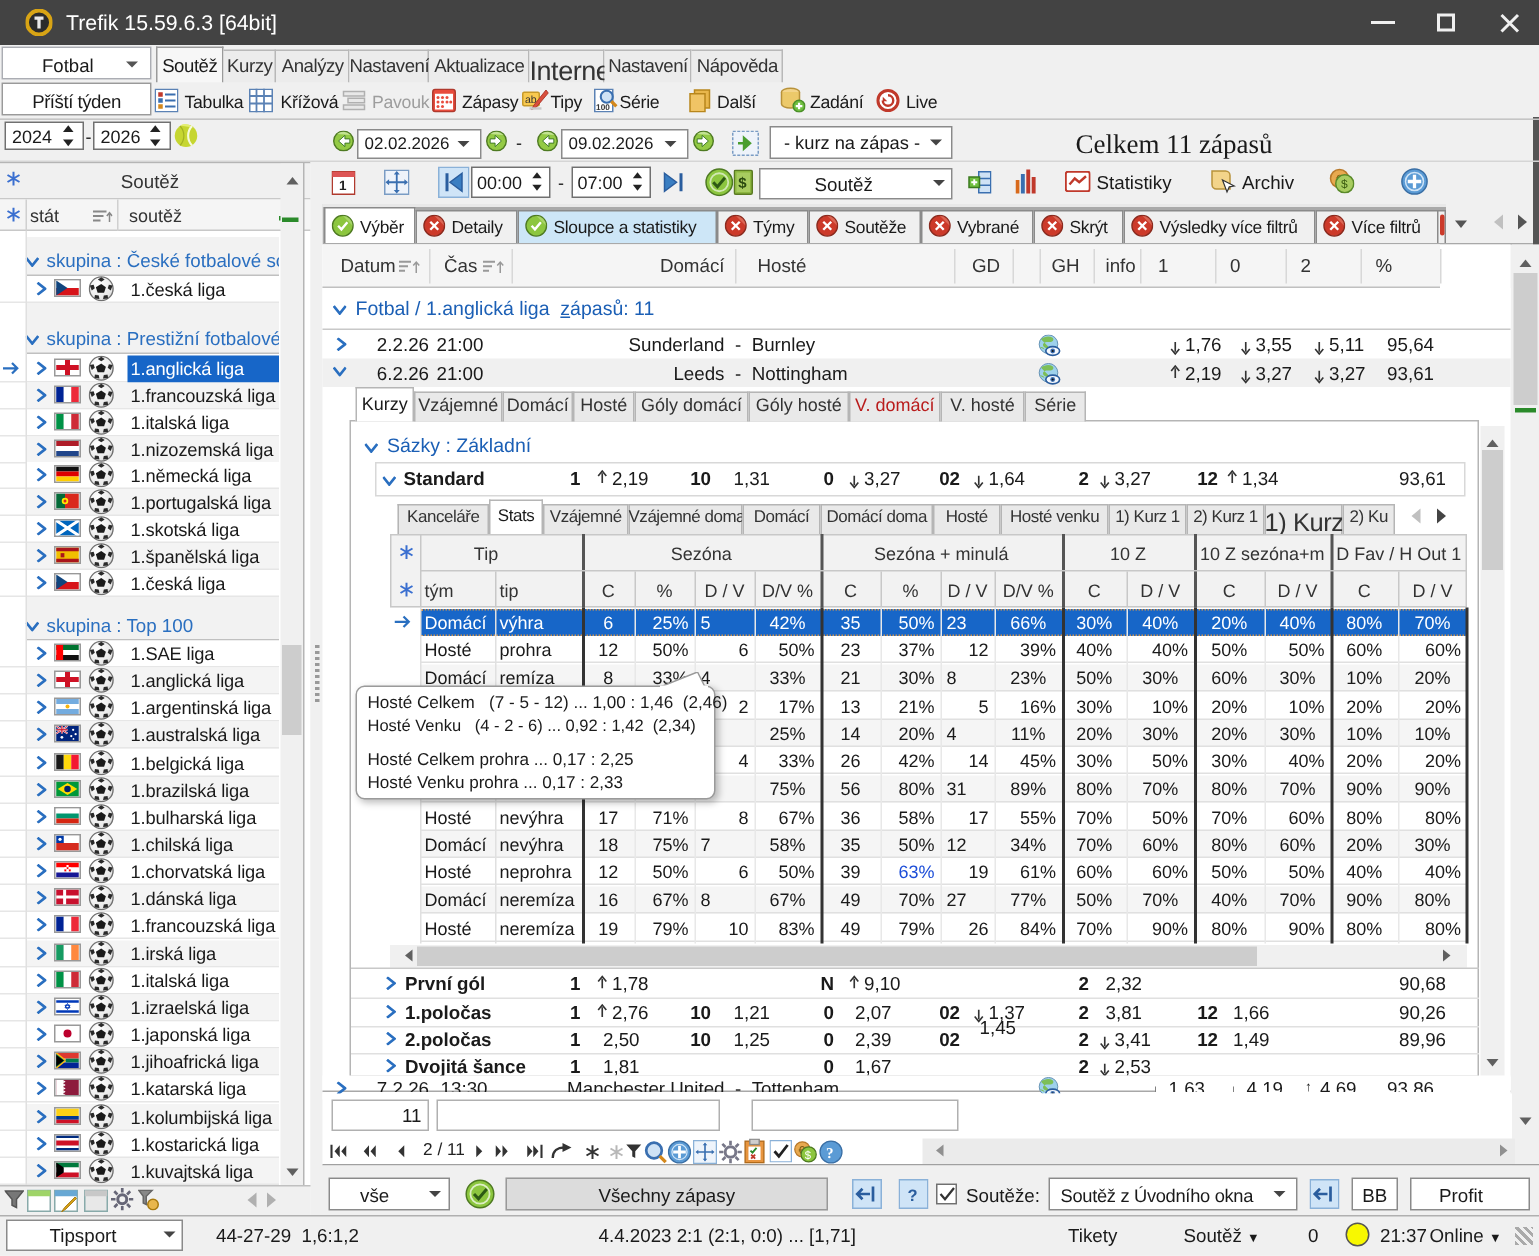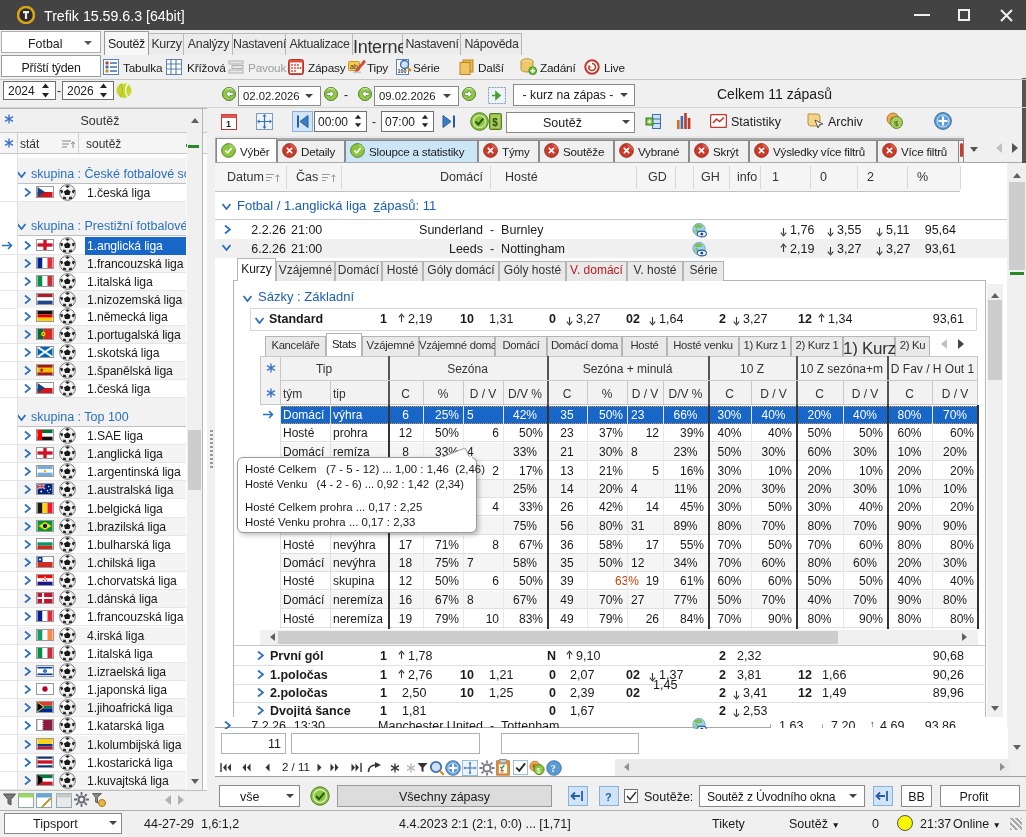--- a/index.html
+++ b/index.html
@@ -158,21 +158,21 @@
 <path d="M3 2.5A6.7 6.7 0 0 1 12.5 3.2" fill="#c8e69a" opacity="0.9"></path>
       <path d="M6.5 3.5L11 7.5l-4.5 4V9H3V6h3.5z" fill="#fff" stroke="#2d6a1e" stroke-width="0.6"></path>
     </svg>
 <svg class="a" style="left:488px;top:87px;" width="18" height="17" viewBox="0 0 18 17">
 <rect x="0.5" y="0.5" width="17" height="16" fill="#eef3fa" stroke="#7a9cc4" stroke-dasharray="2 1"></rect>
 <path d="M4 8.5h7M8 5l4 3.5L8 12z" stroke="#4a9e2f" stroke-width="1.6" fill="#4a9e2f"></path>
     </svg>
 <div class="a" style="left:513px;top:84px;width:122px;height:22px;background:#fff;border:1px solid #8a8a8a;"></div>
 <div class="a tc" style="left:513px;top:88px;width:110px;font-size:12.2px;">- kurz na zápas -</div>
 <div class="a" style="left:620px;top:93px;width:0;height:0;border:4px solid transparent;border-top:4px solid #444;"></div>
-<div class="a" style="left:717px;top:86px;font-size:14px;">Celkem 11 zápasů</div>
+<div class="a" style="left:717px;top:86px;font-size:18px;font-family:Liberation Serif, serif;">Celkem 11 zápasů</div>
 <div class="a" style="left:0;top:108px;width:1026px;height:28px;background:#f0f0f0;"></div>
 <svg class="a" style="left:221px;top:113px;" width="16" height="17" viewBox="0 0 16 17">
 <rect x="0.5" y="1.5" width="15" height="15" fill="#fff" stroke="#b03a2e"></rect>
 <rect x="0.5" y="1.5" width="15" height="3.5" fill="#d55"></rect>
 <text x="5" y="13.5" font-size="9" font-weight="bold" font-family="Liberation Sans" fill="#222">1</text>
     </svg>
 <svg class="a" style="left:256px;top:113px;" width="17" height="17" viewBox="0 0 17 17">
 <rect x="0.5" y="0.5" width="16" height="16" fill="#eef3fa" stroke="#7a9cc4"></rect>
 <path d="M8.5 2v13M2 8.5h13" stroke="#3a6fb0" stroke-width="1.2"></path>
 <path d="M8.5 1l2 2.4h-4zM8.5 16l2-2.4h-4zM1 8.5l2.4-2v4zM16 8.5l-2.4-2v4z" fill="#3a6fb0"></path>
@@ -1010,21 +1010,21 @@
         </radialGradient>
       </defs>
 <circle cx="8.5" cy="8.5" r="7.9" fill="url(#bg59627)" stroke="#707070" stroke-width="0.9"></circle>
 <path d="M8.5 5.3l3.1 2.2-1.2 3.6H6.1L4.9 7.5z" fill="#1a1a1a"></path>
 <path d="M8.5 0.9l2.3 1.5-2.3 1.5-2.3-1.5z" fill="#2a2a2a"></path>
 <path d="M0.9 6.3l2.5-.5.8 2.4-2 1.4z" fill="#2a2a2a"></path>
 <path d="M16.1 6.3l-2.5-.5-.8 2.4 2 1.4z" fill="#2a2a2a"></path>
 <path d="M3.9 15l.4-2.4 2.5.4.5 2.3z" fill="#2a2a2a"></path>
 <path d="M13.1 15l-.4-2.4-2.5.4-.5 2.3z" fill="#2a2a2a"></path>
     </svg>
-<div class="a" style="left:87px;top:629px;font-size:12.2px;letter-spacing:-0.1px;color:#1a1a1a;white-space:nowrap;">4.irská liga</div>
+<div class="a" style="left:87px;top:629px;font-size:12.2px;letter-spacing:-0.1px;color:#1a1a1a;white-space:nowrap;">1.irská liga</div>
 <div class="a" style="left:18px;top:645px;width:168px;height:18px;background:#fff;"></div>
 <div class="a" style="left:0;top:662px;width:186px;height:1px;background:#e6e6e6;"></div>
 <svg class="a" style="left:24px;top:649px;" width="7" height="9" viewBox="0 0 7 9">
       <path d="M1 0.5l5 4-5 4" stroke="#2a6fc0" stroke-width="1.8" fill="none"></path>
     </svg>
 <div class="a" style="left:36px;top:647px;">
       <svg width="18" height="12" viewBox="0 0 18 12" style="border:1px solid #999;">
         <rect width="6" height="12" fill="#009246"></rect>
         <rect x="6" width="6" height="12" fill="#fff"></rect>
         <rect x="12" width="6" height="12" fill="#ce2b37"></rect>
@@ -1653,27 +1653,27 @@
 <div class="a" style="left:631px;top:556px;color:#1a1a1a;">12</div>
 <div class="a tc" style="left:663px;top:556px;width:45px;color:#1a1a1a;">34%</div>
 <div class="a tc" style="left:708px;top:556px;width:43px;color:#1a1a1a;">70%</div>
 <div class="a tc" style="left:751px;top:556px;width:45px;color:#1a1a1a;">60%</div>
 <div class="a tc" style="left:796px;top:556px;width:47px;color:#1a1a1a;">80%</div>
 <div class="a tc" style="left:843px;top:556px;width:44px;color:#1a1a1a;">60%</div>
 <div class="a tc" style="left:887px;top:556px;width:45px;color:#1a1a1a;">20%</div>
 <div class="a tc" style="left:932px;top:556px;width:46px;color:#1a1a1a;">30%</div>
 <div class="a" style="left:280px;top:572px;width:698px;height:18px;background:#fff;border-bottom:1px solid #e0e0e0;"></div>
 <div class="a" style="left:283px;top:574px;color:#1a1a1a;">Hosté</div>
-<div class="a" style="left:333px;top:574px;color:#1a1a1a;">skupina</div>
+<div class="a" style="left:333px;top:574px;color:#1a1a1a;">neprohra</div>
 <div class="a tc" style="left:388px;top:574px;width:35px;color:#1a1a1a;">12</div>
 <div class="a tr" style="left:423px;top:574px;width:36px;color:#1a1a1a;">50%</div>
 <div class="a tr" style="left:463px;top:574px;width:36px;color:#1a1a1a;">6</div>
 <div class="a tr" style="left:503px;top:574px;width:40px;color:#1a1a1a;">50%</div>
 <div class="a tc" style="left:547px;top:574px;width:40px;color:#1a1a1a;">39</div>
-<div class="a tr" style="left:587px;top:574px;width:36px;color:#c2410c;margin-left:16px;">63%</div>
+<div class="a tr" style="left:587px;top:574px;width:36px;color:#1d4ed8;">63%</div>
 <div class="a tr" style="left:627px;top:574px;width:32px;color:#1a1a1a;">19</div>
 <div class="a tr" style="left:663px;top:574px;width:41px;color:#1a1a1a;">61%</div>
 <div class="a tc" style="left:708px;top:574px;width:43px;color:#1a1a1a;">60%</div>
 <div class="a tr" style="left:751px;top:574px;width:41px;color:#1a1a1a;">60%</div>
 <div class="a tc" style="left:796px;top:574px;width:47px;color:#1a1a1a;">50%</div>
 <div class="a tr" style="left:843px;top:574px;width:40px;color:#1a1a1a;">50%</div>
 <div class="a tc" style="left:887px;top:574px;width:45px;color:#1a1a1a;">40%</div>
 <div class="a tr" style="left:932px;top:574px;width:42px;color:#1a1a1a;">40%</div>
 <div class="a" style="left:280px;top:591px;width:698px;height:18px;background:#f5f5f5;border-bottom:1px solid #e0e0e0;"></div>
 <div class="a" style="left:283px;top:593px;color:#1a1a1a;">Domácí</div>
@@ -1842,21 +1842,21 @@
 <path d="M1.2 8.5c1.2-.5 2.8 0 3.2 1.5" fill="#7dbf57"></path>
 <ellipse cx="9.8" cy="11" rx="4.6" ry="2.9" fill="#f4f8fd" stroke="#2a5d9e" stroke-width="1.1"></ellipse>
 <circle cx="9.8" cy="11" r="1.6" fill="#3a6db0"></circle>
           <circle cx="9.8" cy="11" r="0.7" fill="#111"></circle>
         </svg>
       </div>
     </div>
 <div class="a" style="left:770px;top:718px;width:237px;height:10px;overflow:hidden;background:#fff;"></div>
 <div class="a" style="left:215px;top:718px;width:792px;height:10px;overflow:hidden;">
       <div style="position:absolute;left:564px;top:1px;font-size:12.5px;">1,63</div>
-      <div style="position:absolute;left:616px;top:1px;font-size:12.5px;">7,20</div>
+      <div style="position:absolute;left:616px;top:1px;font-size:12.5px;">4,19</div>
       <div style="position:absolute;left:665px;top:1px;font-size:12.5px;">4,69</div>
       <div style="position:absolute;left:685px;top:1px;width:56px;text-align:right;font-size:12.5px;">93,86</div>
       <div style="position:absolute;left:553px;top:3px;font-size:9px;">↓</div>
       <div style="position:absolute;left:605px;top:3px;font-size:9px;">↓</div>
       <div style="position:absolute;left:655px;top:1px;font-size:9px;">↑</div>
     </div>
 <div class="a" style="left:1008px;top:163px;width:18px;height:594px;background:#f0f0f0;"></div>
 <div class="a" style="left:1013px;top:169px;width:0;height:0;border:4px solid transparent;border-bottom:5px solid #606060;"></div>
 <div class="a" style="left:1009px;top:182px;width:16px;height:88px;background:#cdcdcd;"></div>
 <div class="a" style="left:1010px;top:272px;width:14px;height:3px;background:#2a8a2a;"></div>

